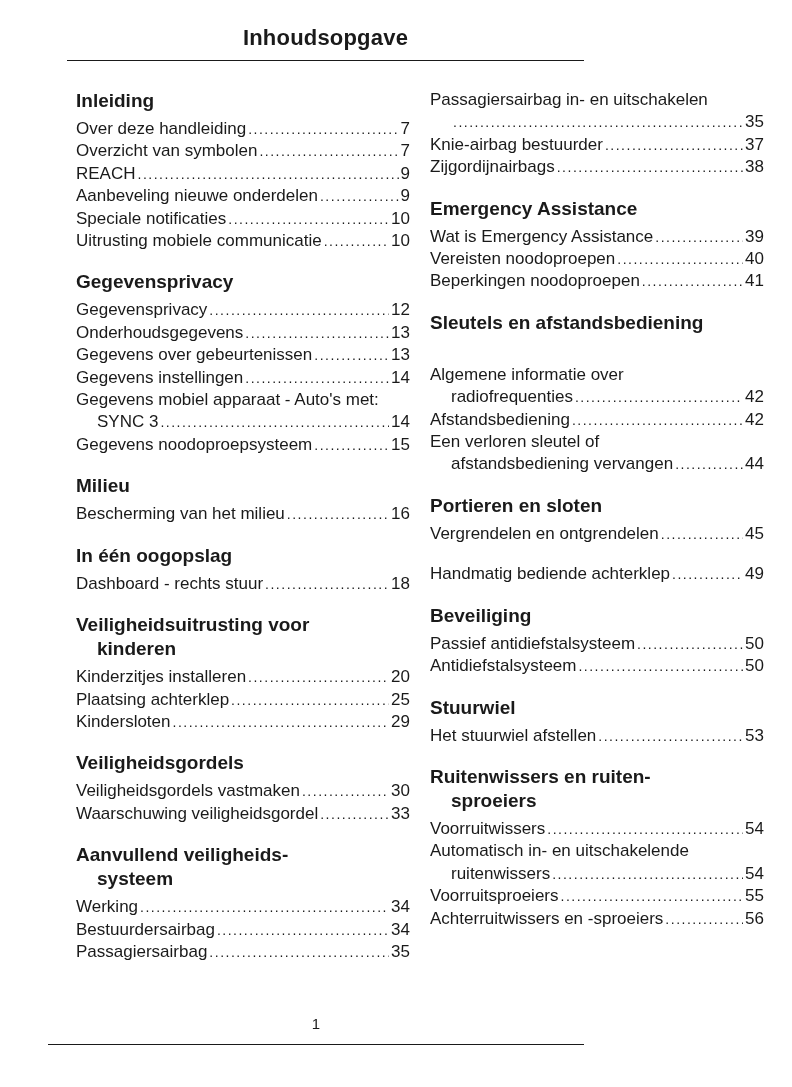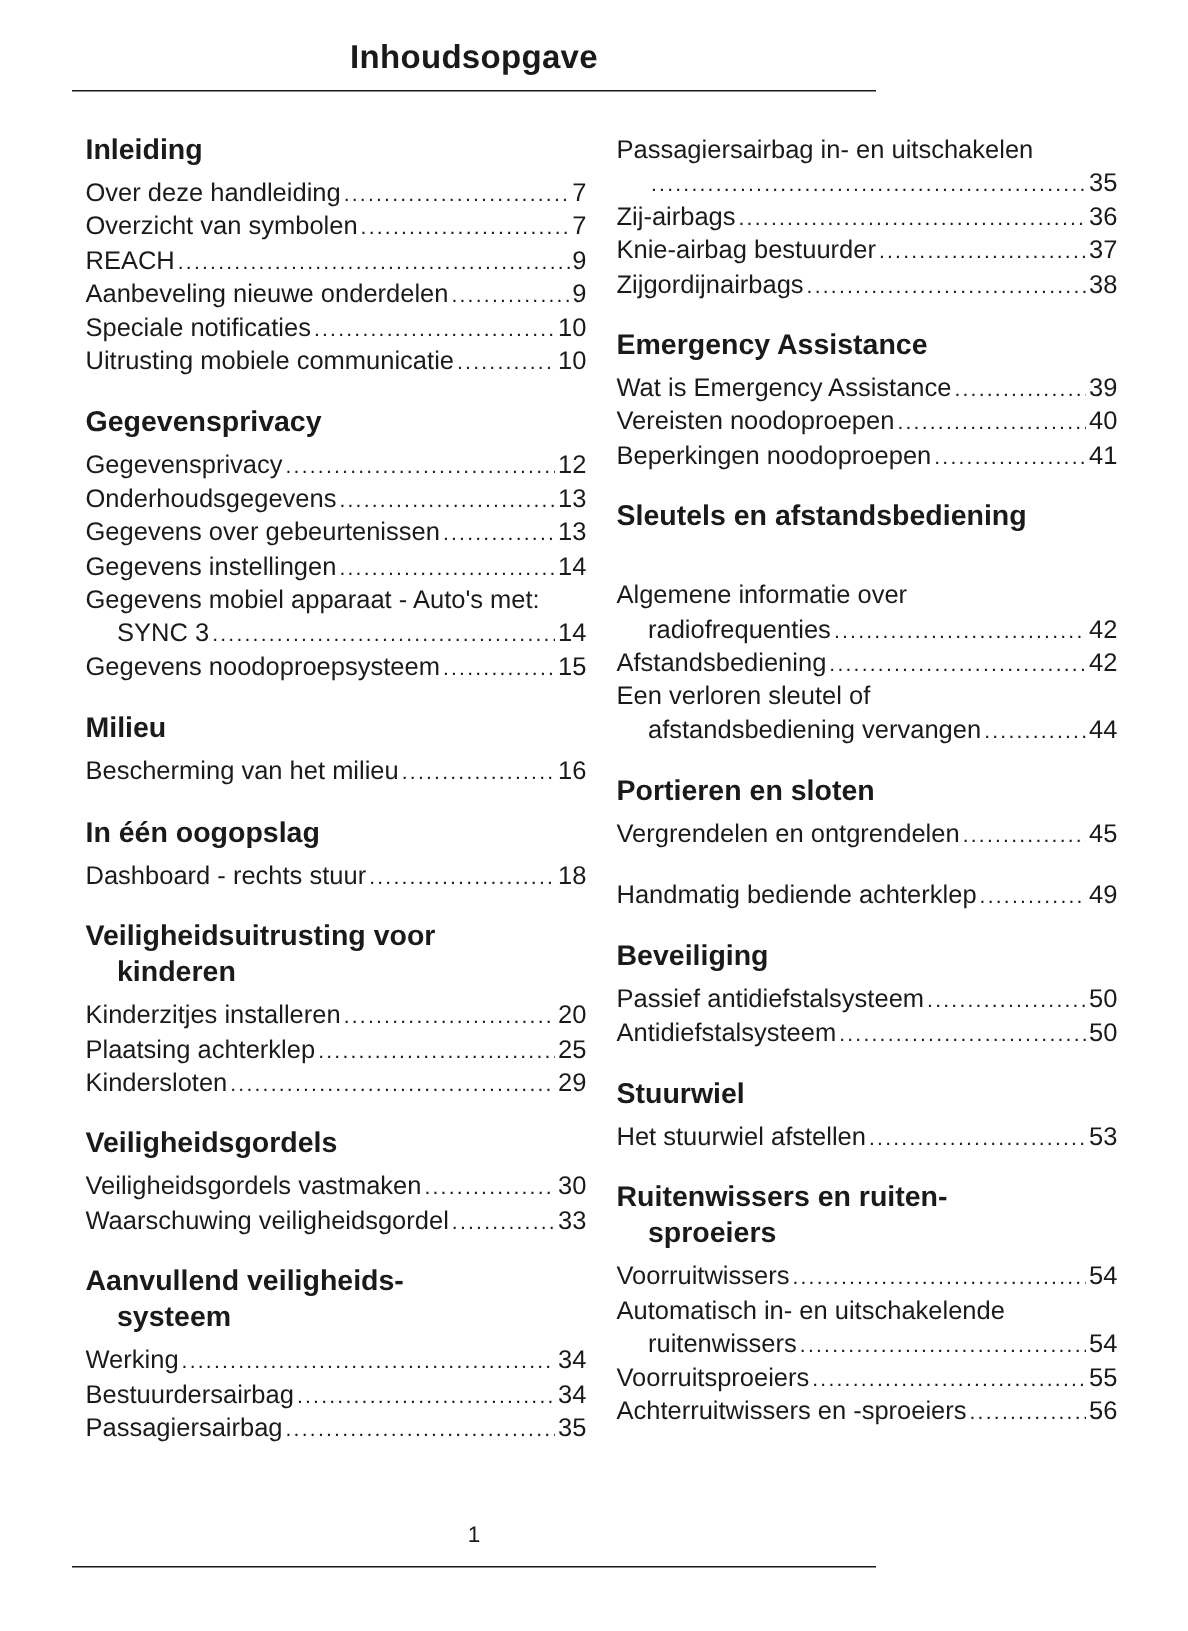--- a/index.html
+++ b/index.html
@@ -3,21 +3,21 @@
 <meta charset="utf-8">
 <style>
   * { box-sizing: border-box; }
   html, body { margin: 0; padding: 0; }
   body {
     width: 792px; height: 1087px;
     background: #ffffff; color: #1a1a1a;
     font-family: "Liberation Sans", "DejaVu Sans", sans-serif;
     overflow: hidden;
   }
-  .page { position: relative; width: 632px; height: 1087px; }
+  .page { position: relative; width: 632px; height: 1087px; padding-left: 19px; }
 
   .doc-title {
     margin: 0; padding-top: 25px;
     text-align: center;
     font-size: 22px; font-weight: 700; letter-spacing: 0.2px;
   }
   .rule { height: 0; border-top: 1.5px solid #1a1a1a; margin: 0 48px; }
   .top-rule { margin-top: 9px; }
 
   .content { display: flex; padding: 28px 35px 0 57px; gap: 20px; }
@@ -254,27 +254,20 @@
               <span class="entry-text">Passagiersairbag in- en uitschakelen</span>
             </div>
             <div class="entry-line cont">
               <span class="entry-text"></span>
               <span class="dots"></span>
               <span class="page-num">35</span>
             </div>
           </div>
           <div class="toc-entry">
             <div class="entry-line">
-              <span class="entry-text">Zij-airbags</span>
-              <span class="dots"></span>
-              <span class="page-num">36</span>
-            </div>
-          </div>
-          <div class="toc-entry">
-            <div class="entry-line">
               <span class="entry-text">Knie-airbag bestuurder</span>
               <span class="dots"></span>
               <span class="page-num">37</span>
             </div>
           </div>
           <div class="toc-entry">
             <div class="entry-line">
               <span class="entry-text">Zijgordijnairbags</span>
               <span class="dots"></span>
               <span class="page-num">38</span>

